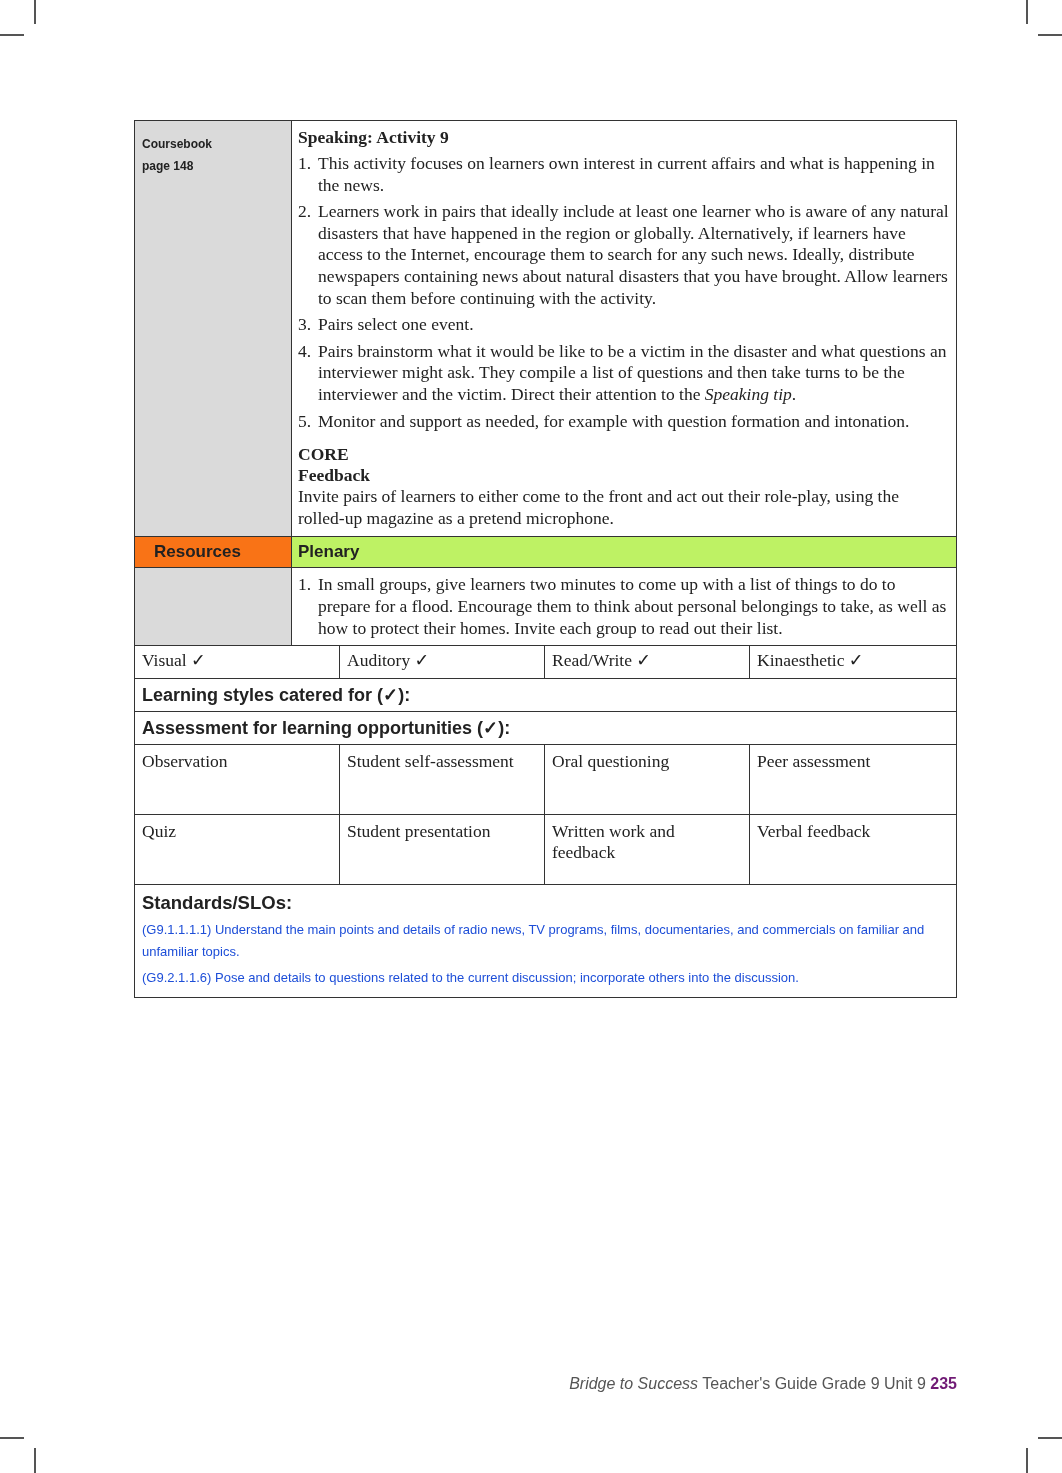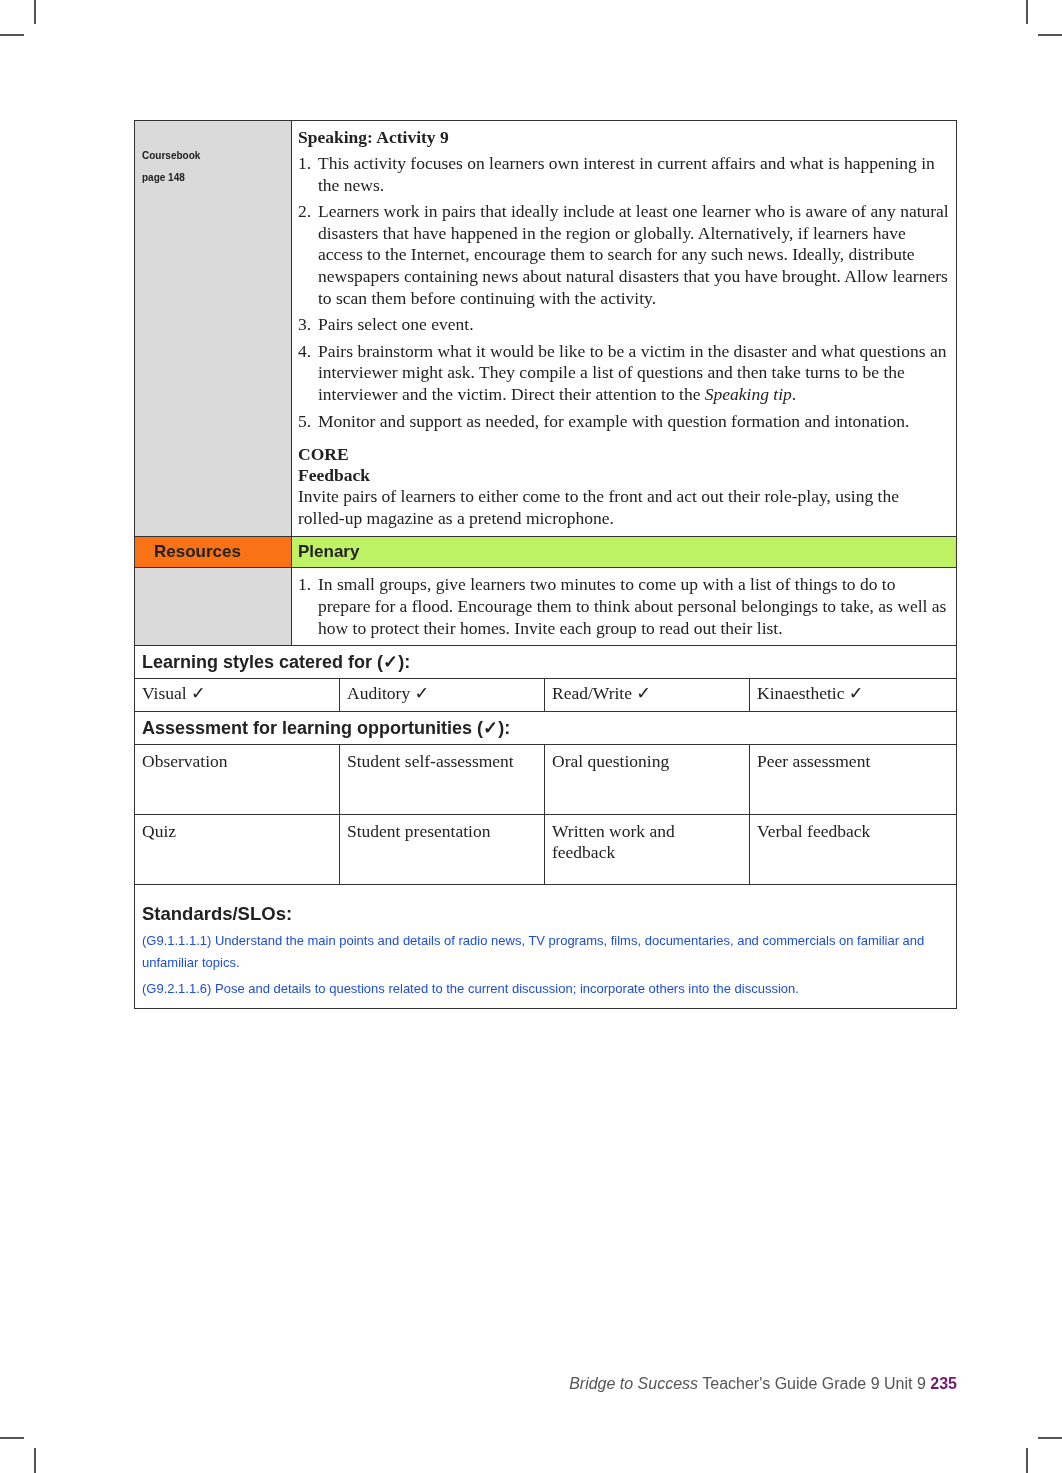--- a/index.html
+++ b/index.html
@@ -13,22 +13,22 @@
     .sheet {
       position: absolute; left: 134px; top: 120px; width: 823px;
       border: 1.5px solid #333; box-sizing: border-box;
     }
     .row { display: flex; border-bottom: 1.5px solid #333; box-sizing: border-box; }
     .row:last-child { border-bottom: none; }
 
     .lcol {
       width: 157px; flex: 0 0 157px; background: #dadada;
       border-right: 1.5px solid #333; box-sizing: border-box;
-      padding: 24px 7px; font-family: "Liberation Sans", sans-serif;
-      font-weight: bold; font-size: 10px; line-height: 22px; color: #222;
+      padding: 12px 7px; font-family: "Liberation Sans", sans-serif;
+      font-weight: bold; font-size: 12px; line-height: 22px; color: #222;
     }
     .rcol {
       flex: 1; padding: 6px 7px 6px 6px; box-sizing: border-box;
       font-family: "Liberation Serif", serif; font-size: 17.5px; line-height: 21.8px;
     }
     .act-title { font-weight: bold; font-size: 17.5px; margin-bottom: 4px; }
     .steps { margin: 0; padding: 0; list-style: none; }
     .steps li { display: flex; margin-bottom: 4.5px; }
     .steps li .num { width: 20px; flex: 0 0 20px; }
     .steps li .txt { flex: 1; }
@@ -45,21 +45,21 @@
     .grid4 { display: flex; width: 100%; }
     .grid4 .cell {
       flex: 0 0 205px; width: 205px; box-sizing: border-box; border-right: 1.5px solid #333;
       padding: 4px 7px; font-size: 17.5px; line-height: 21px;
     }
     .grid4 .cell:last-child { border-right: none; flex: 1; }
     .row.styles .cell { height: 32px; }
     .row.assess .cell { height: 69px; padding-top: 6px; }
 
     .standards { padding: 6px 7px 4px 7px; font-family: "Liberation Sans", sans-serif; width: 100%; box-sizing: border-box; }
-    .standards .st-title { font-weight: bold; font-size: 18.5px; line-height: 24px; margin-bottom: 4px; margin-top: 11px; }
+    .standards .st-title { font-weight: bold; font-size: 18.5px; line-height: 24px; margin-bottom: 4px; }
     .standards .st-item { font-size: 13px; line-height: 22px; margin-bottom: 4px; color: #1d4ed8; }
 
     .footer {
       position: absolute; right: 105px; top: 1375px;
       font-family: "Liberation Sans", sans-serif; font-size: 16px; color: #555;
     }
     .footer .book { font-style: italic; }
     .footer .pg { font-weight: bold; color: #701a75; }
   </style>
 </head>
@@ -121,31 +121,31 @@
     <div class="rcol">
       <ul class="steps">
         <li style="margin-bottom:0;">
           <span class="num">1.</span>
           <span class="txt">In small groups, give learners two minutes to come up with a list of things to do to prepare for a flood. Encourage them to think about personal belongings to take, as well as how to protect their homes. Invite each group to read out their list.</span>
         </li>
       </ul>
     </div>
   </div>
 
-  <div class="row">
-    <div class="full-head">Learning styles catered for (✓):</div>
-  </div>
-
   <div class="row styles">
     <div class="grid4">
       <div class="cell">Visual ✓</div>
       <div class="cell">Auditory ✓</div>
       <div class="cell">Read/Write ✓</div>
       <div class="cell">Kinaesthetic ✓</div>
     </div>
+  </div>
+
+  <div class="row">
+    <div class="full-head">Learning styles catered for (✓):</div>
   </div>
 
   <div class="row">
     <div class="full-head">Assessment for learning opportunities (✓):</div>
   </div>
 
   <div class="row assess">
     <div class="grid4">
       <div class="cell">Observation</div>
       <div class="cell">Student self-assessment</div>

